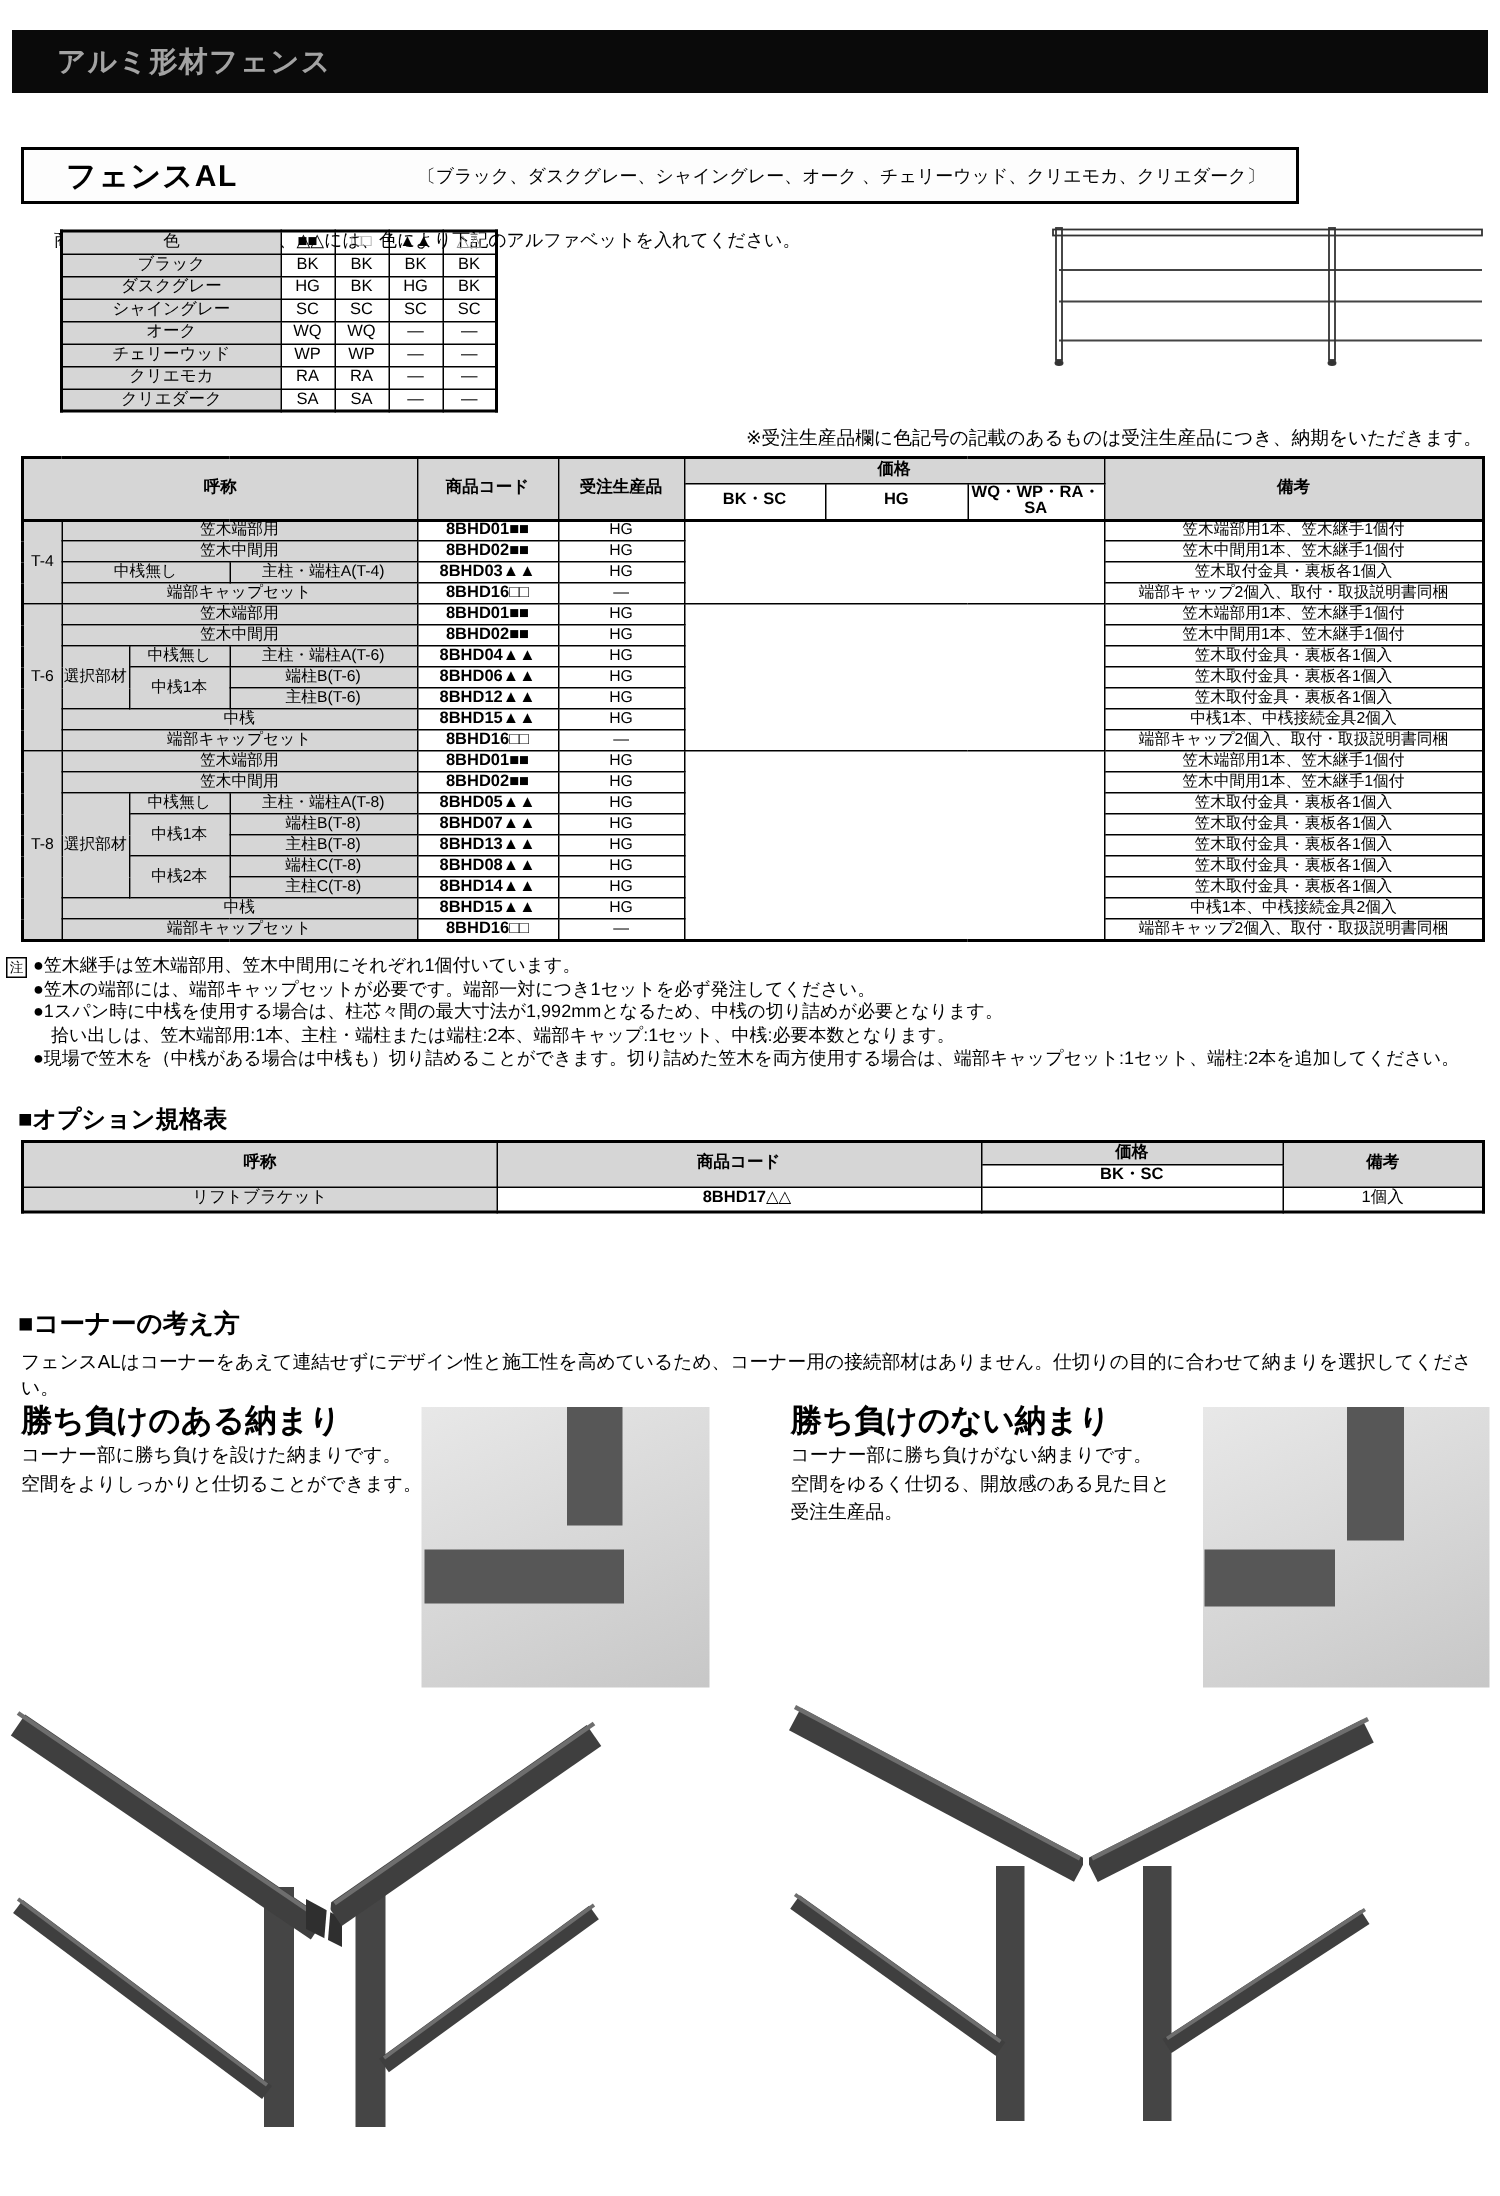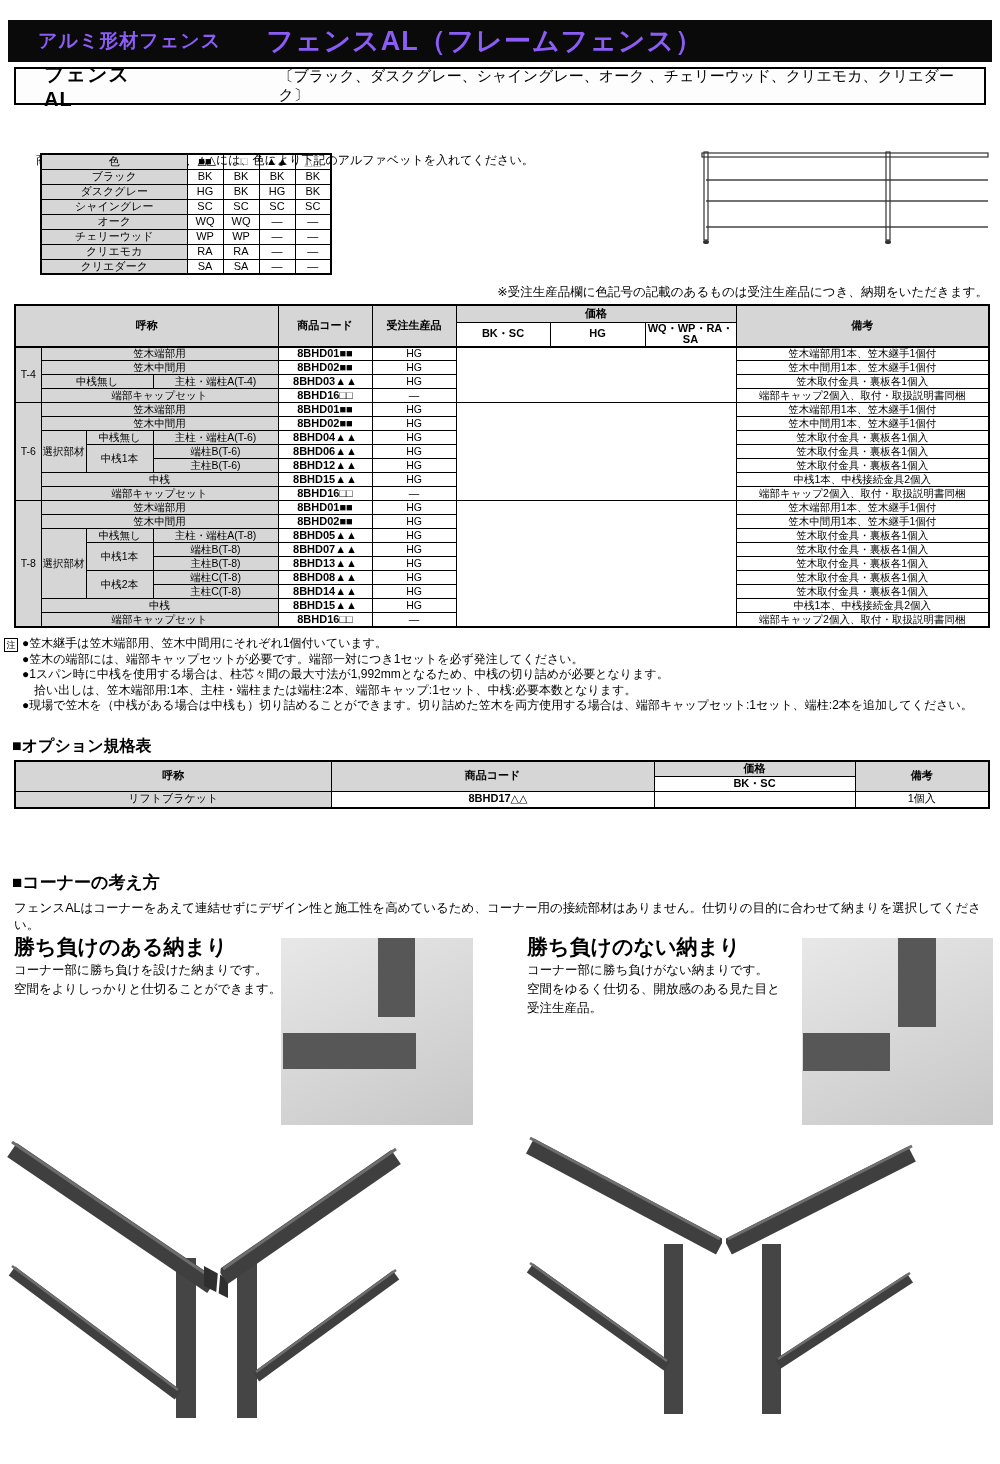--- a/index.html
+++ b/index.html
@@ -5,31 +5,31 @@
   * { margin:0; padding:0; box-sizing:border-box; }
   html,body { background:#fff; }
   body {
     width:1000px; height:1464px; position:relative;
     font-family:"Liberation Sans","DejaVu Sans",sans-serif;
     color:#000; overflow:hidden;
   }
   
   .top-bar {
     position:absolute; left:8px; top:20px; width:984px; height:42px;
-    background:#0a0a0a; color:#8b5cf6; display:flex; align-items:center;
+    background:#0a0a0a; color:#a3a3a3; display:flex; align-items:center;
   }
   .top-bar .cat { font-size:19px; font-weight:bold; margin-left:30px; letter-spacing:1px; }
   .top-bar .ttl { font-size:27px; font-weight:bold; margin-left:45px; letter-spacing:1px; }
   
   .band {
-    position:absolute; left:14px; top:67px; width:972px; height:38px;
+    position:absolute; left:14px; top:98px; width:852px; height:38px;
     border:2px solid #000; background:#fdfdfd; display:flex; align-items:center;
   }
   .band .name { font-size:20px; font-weight:bold; margin-left:28px; letter-spacing:1px; }
-  .band .colors { font-size:15px; margin-left:120px; }
+  .band .colors { font-size:12px; margin-left:120px; }
   
   .color-note { position:absolute; left:36px; top:152px; font-size:12px; }
   .color-table { position:absolute; left:40px; top:153px; border:2px solid #000; border-collapse:collapse; table-layout:fixed; }
   .color-table td { border:1px solid #000; height:15px; font-size:11px; text-align:center; line-height:1; }
   .color-table .g { background:#d6d6d6; }
   .color-table .sym-lite { color:#8f8f8f; }
   
   .gray { background:#d6d6d6; }
   .order-note { position:absolute; top:284px; right:12px; font-size:12.5px; }
   
@@ -74,21 +74,20 @@
   }
   .diagram .bar { position:absolute; background:#575757; }
   
   .svg-abs { position:absolute; }
 </style>
 </head>
 <body>
 
 <div class="top-bar">
   <span class="cat">アルミ形材フェンス</span>
-  <span class="ttl">フェンスAL（フレームフェンス）</span>
 </div>
 
 <div class="band">
   <span class="name">フェンスAL</span>
   <span class="colors">〔ブラック、ダスクグレー、シャイングレー、オーク 、チェリーウッド、クリエモカ、クリエダーク〕</span>
 </div>
 
 <div class="color-note">商品コードの■■、□□、▲▲、△△には、色により下記のアルファベットを入れてください。</div>
 
 <table class="color-table">

